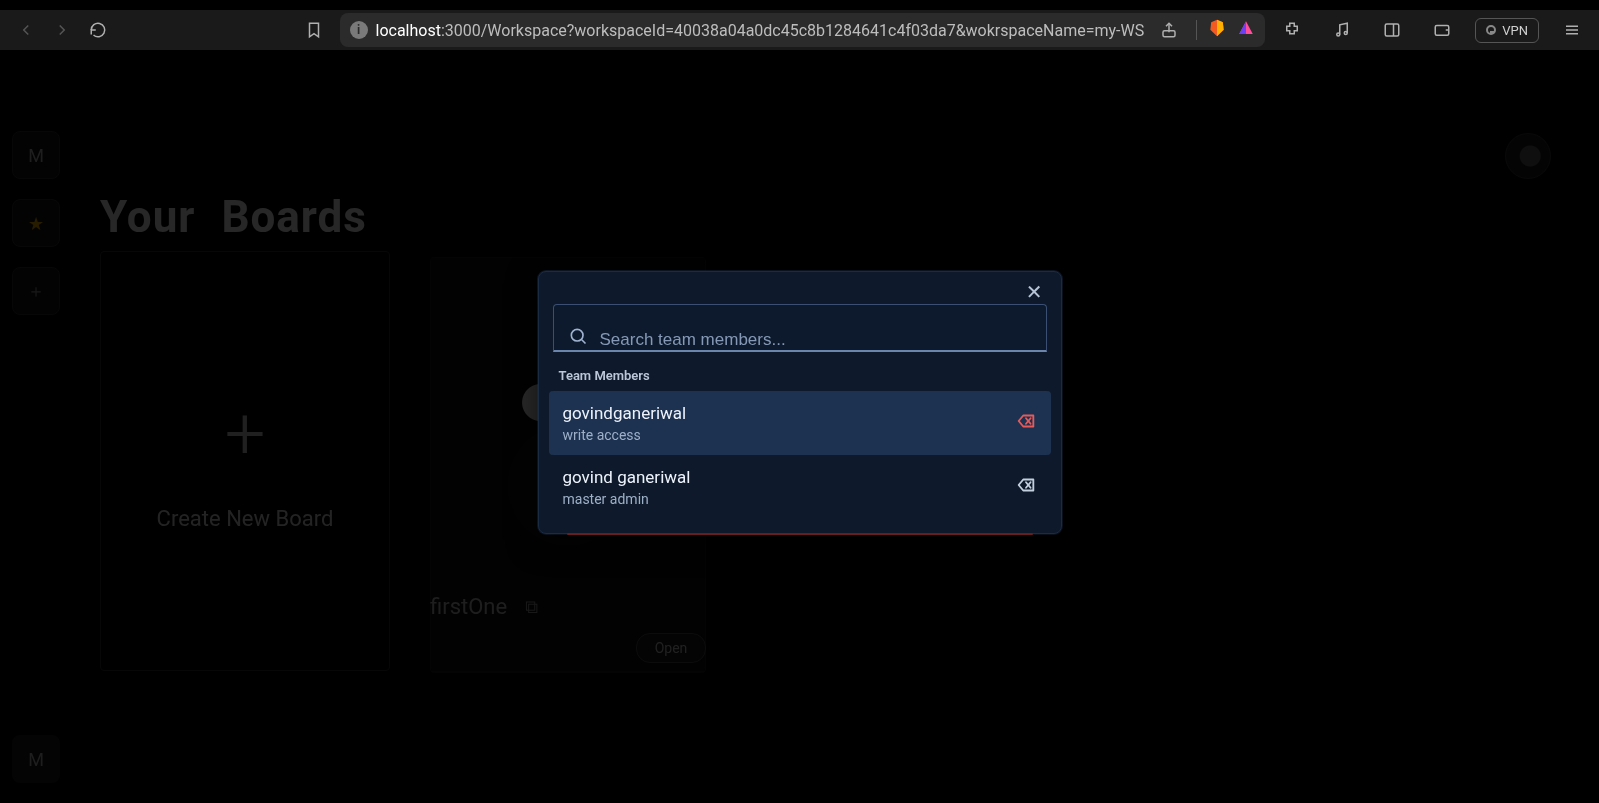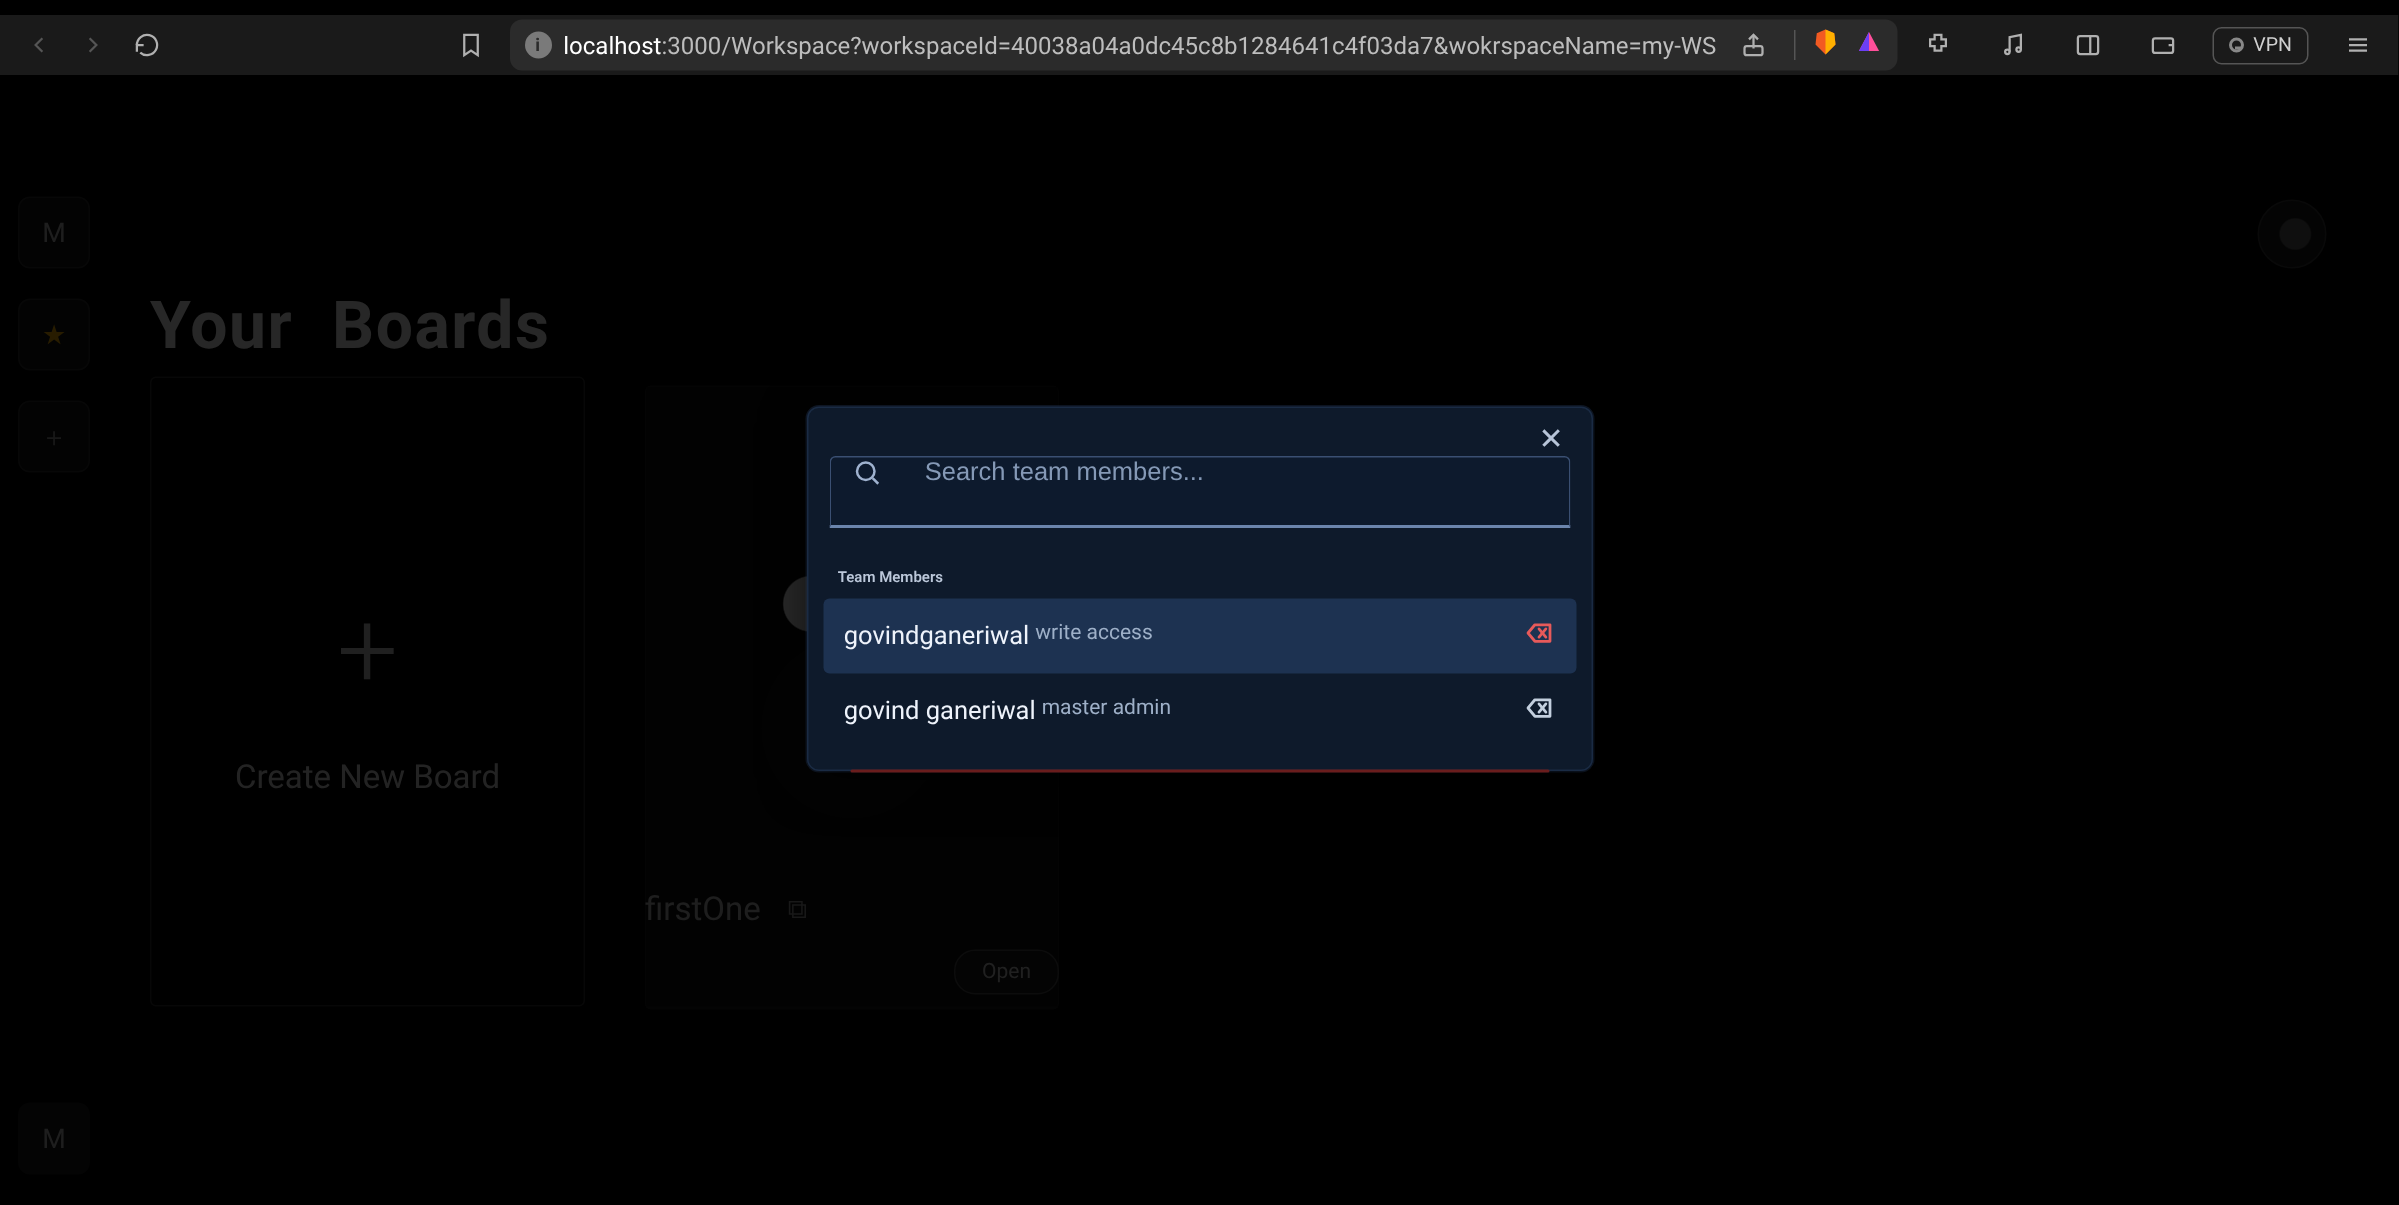--- a/index.html
+++ b/index.html
@@ -223,52 +223,52 @@
       font-size:20px;
       cursor:pointer;
     }
     .search-wrap {
       margin: 8px 14px 0 14px;
       border:1px solid #3a4f72;
       border-bottom:2px solid #6b85ad;
       border-radius:4px 4px 0 0;
       height:48px;
       display:flex;
-      align-items:flex-start;
+      align-items:flex-end;
       padding:0 14px;
-      gap:29px;
+      gap:12px;
       background:#0d1a2d;
     }
     .search-ic { color:#9fb2cf; }
     .search-input {
       flex:1;
       background:transparent;
       border:none;
       outline:none;
       color:#d4dfee;
       font-size:17px;
     }
     .search-input::placeholder { color:#8599b6; }
 
     .section-label {
-      margin: 28px 20px 8px 20px;
+      margin: 16px 20px 8px 20px;
       color:#bcc8da;
-      font-size:10px;
+      font-size:13px;
       font-weight:600;
     }
     .member {
       margin: 0 10px;
       padding: 12px 14px;
       border-radius:4px;
       display:flex;
       align-items:center;
       justify-content:space-between;
     }
     .member.active { background:#1d3251; }
-    .member .mleft { display:flex; flex-direction:row; gap:4px; }
+    .member .mleft { display:flex; flex-direction:column; gap:4px; }
     .member .mname { color:#eef3fb; font-size:17px; }
     .member .mrole { color:#9eb0c8; font-size:14px; }
     .remove-ic { cursor:pointer; }
     .remove-ic svg { width:22px;height:22px; }
     .remove-ic.red svg { stroke:#e75a5a; }
     .remove-ic.grey svg { stroke:#c3cfde; }
     .eol {
       margin: 14px 20px 6px 20px;
       color:#c6d1e1;
       font-size:14px;

